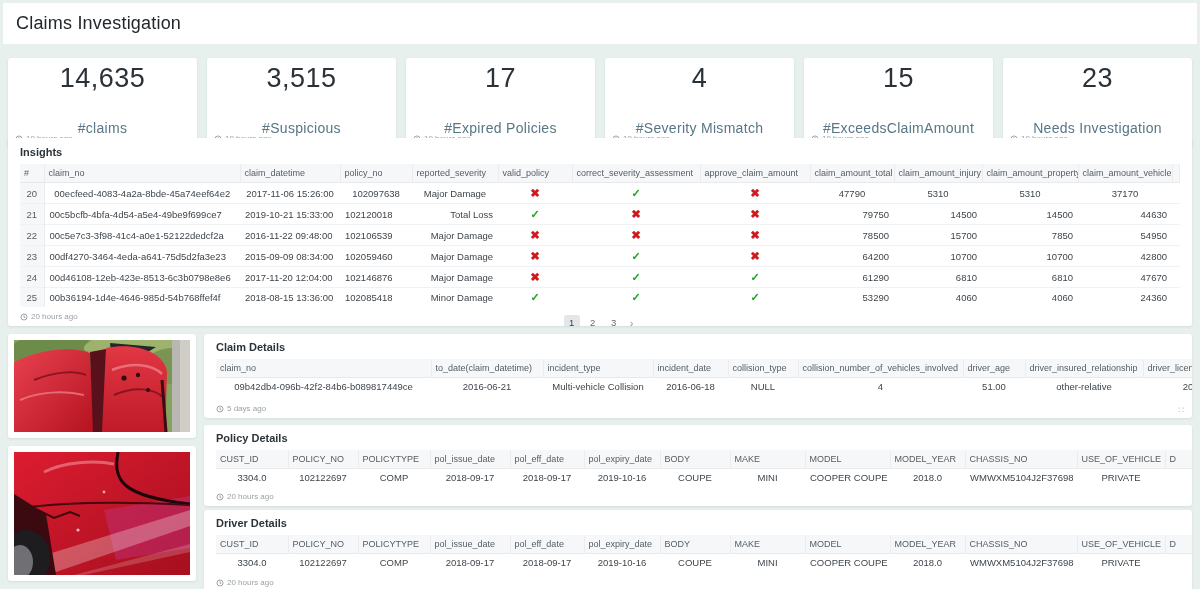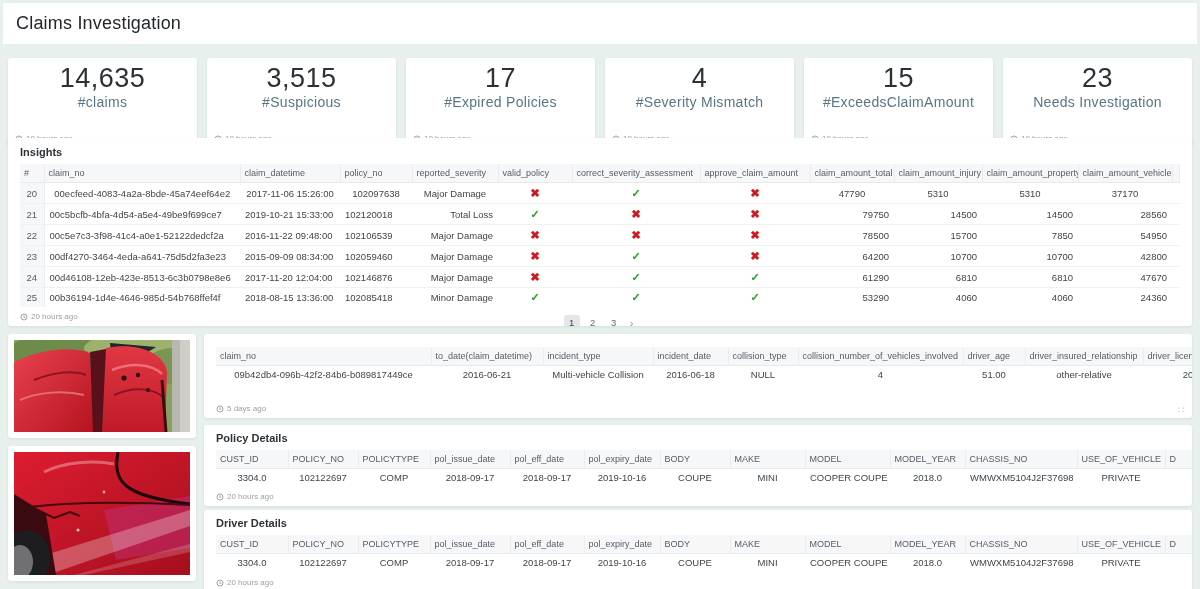--- a/index.html
+++ b/index.html
@@ -20,21 +20,21 @@
   .card {
     position:absolute; background:#fff; border-radius:3px;
     box-shadow: 0 1px 3px rgba(0,0,0,.08);
   }
 
   
   .kpi-row { position:absolute; left:8px; right:8px; top:58px; height:89px; display:flex; gap:10px; }
   .kpi { flex:1; background:#fff; border-radius:3px; box-shadow:0 1px 3px rgba(0,0,0,.08);
          position:relative; text-align:center; padding-top:5px; }
   .kpi-value { font-size:27px; color:#2b3237; letter-spacing:.5px; line-height:1.15; }
-  .kpi-label { font-size:14px; color:#587684; letter-spacing:.3px; }
+  .kpi-label { font-size:14px; color:#587684; letter-spacing:.3px;margin-top:26px; }
   .kpi-footer, .card-footer {
     position:absolute; left:7px; bottom:4px; font-size:8px; color:#99a1a7;
     display:flex; align-items:center; gap:3px; white-space:nowrap;
   }
   .card-footer { left:12px; bottom:5px; }
   .clock { width:8px; height:8px; flex:0 0 auto; }
   .clock circle, .clock path { stroke:#99a1a7; fill:none; stroke-width:1.2; }
 
   
   .insights-card { left:8px; right:8px; top:138px; height:188px; padding:8px 12px; overflow:hidden; }
@@ -211,21 +211,21 @@
           <td class="al-l">00c5bcfb-4bfa-4d54-a5e4-49be9f699ce7</td>
           <td class="al-l">2019-10-21 15:33:00</td>
           <td class="al-l">102120018</td>
           <td class="al-r">Total Loss</td>
           <td class="al-c"><span class="mark check">✓</span></td>
           <td class="al-c"><span class="mark cross">✖</span></td>
           <td class="al-c"><span class="mark cross">✖</span></td>
           <td class="al-r">79750</td>
           <td class="al-r">14500</td>
           <td class="al-r">14500</td>
-          <td class="al-r">28560</td>
+          <td class="al-r">44630</td>
           <td></td>
         </tr>
         <tr>
           <td class="al-c">22</td>
           <td class="al-l">00c5e7c3-3f98-41c4-a0e1-52122dedcf2a</td>
           <td class="al-l">2016-11-22 09:48:00</td>
           <td class="al-l">102106539</td>
           <td class="al-r">Major Damage</td>
           <td class="al-c"><span class="mark cross">✖</span></td>
           <td class="al-c"><span class="mark cross">✖</span></td>
@@ -348,20 +348,21 @@
     <path d="M0,42 L32,62 L42,123 L0,123 Z" fill="#3a0a10"></path>
     <ellipse cx="12" cy="106" rx="24" ry="28" fill="#1d1d20"></ellipse>
     <ellipse cx="6" cy="110" rx="13" ry="17" fill="#6f6f74"></ellipse>
     <path d="M30,20 C50,10 80,8 100,12" stroke="#f8aab1" stroke-width="3" fill="none" opacity=".5"></path>
     <circle cx="64" cy="78" r="1.6" fill="#fff" opacity=".7"></circle>
     <circle cx="90" cy="40" r="1.4" fill="#fff" opacity=".6"></circle>
   </svg>
 </div>
 
 <div class="card claim-card">
+  <div class="card-title">Claim Details</div>
   <table class="grid" style="width: 1017px;">
       <colgroup>
         <col style="width: 215px;">
         <col style="width: 112px;">
         <col style="width: 110px;">
         <col style="width: 75px;">
         <col style="width: 70px;">
         <col style="width: 165px;">
         <col style="width: 62px;">
         <col style="width: 118px;">

